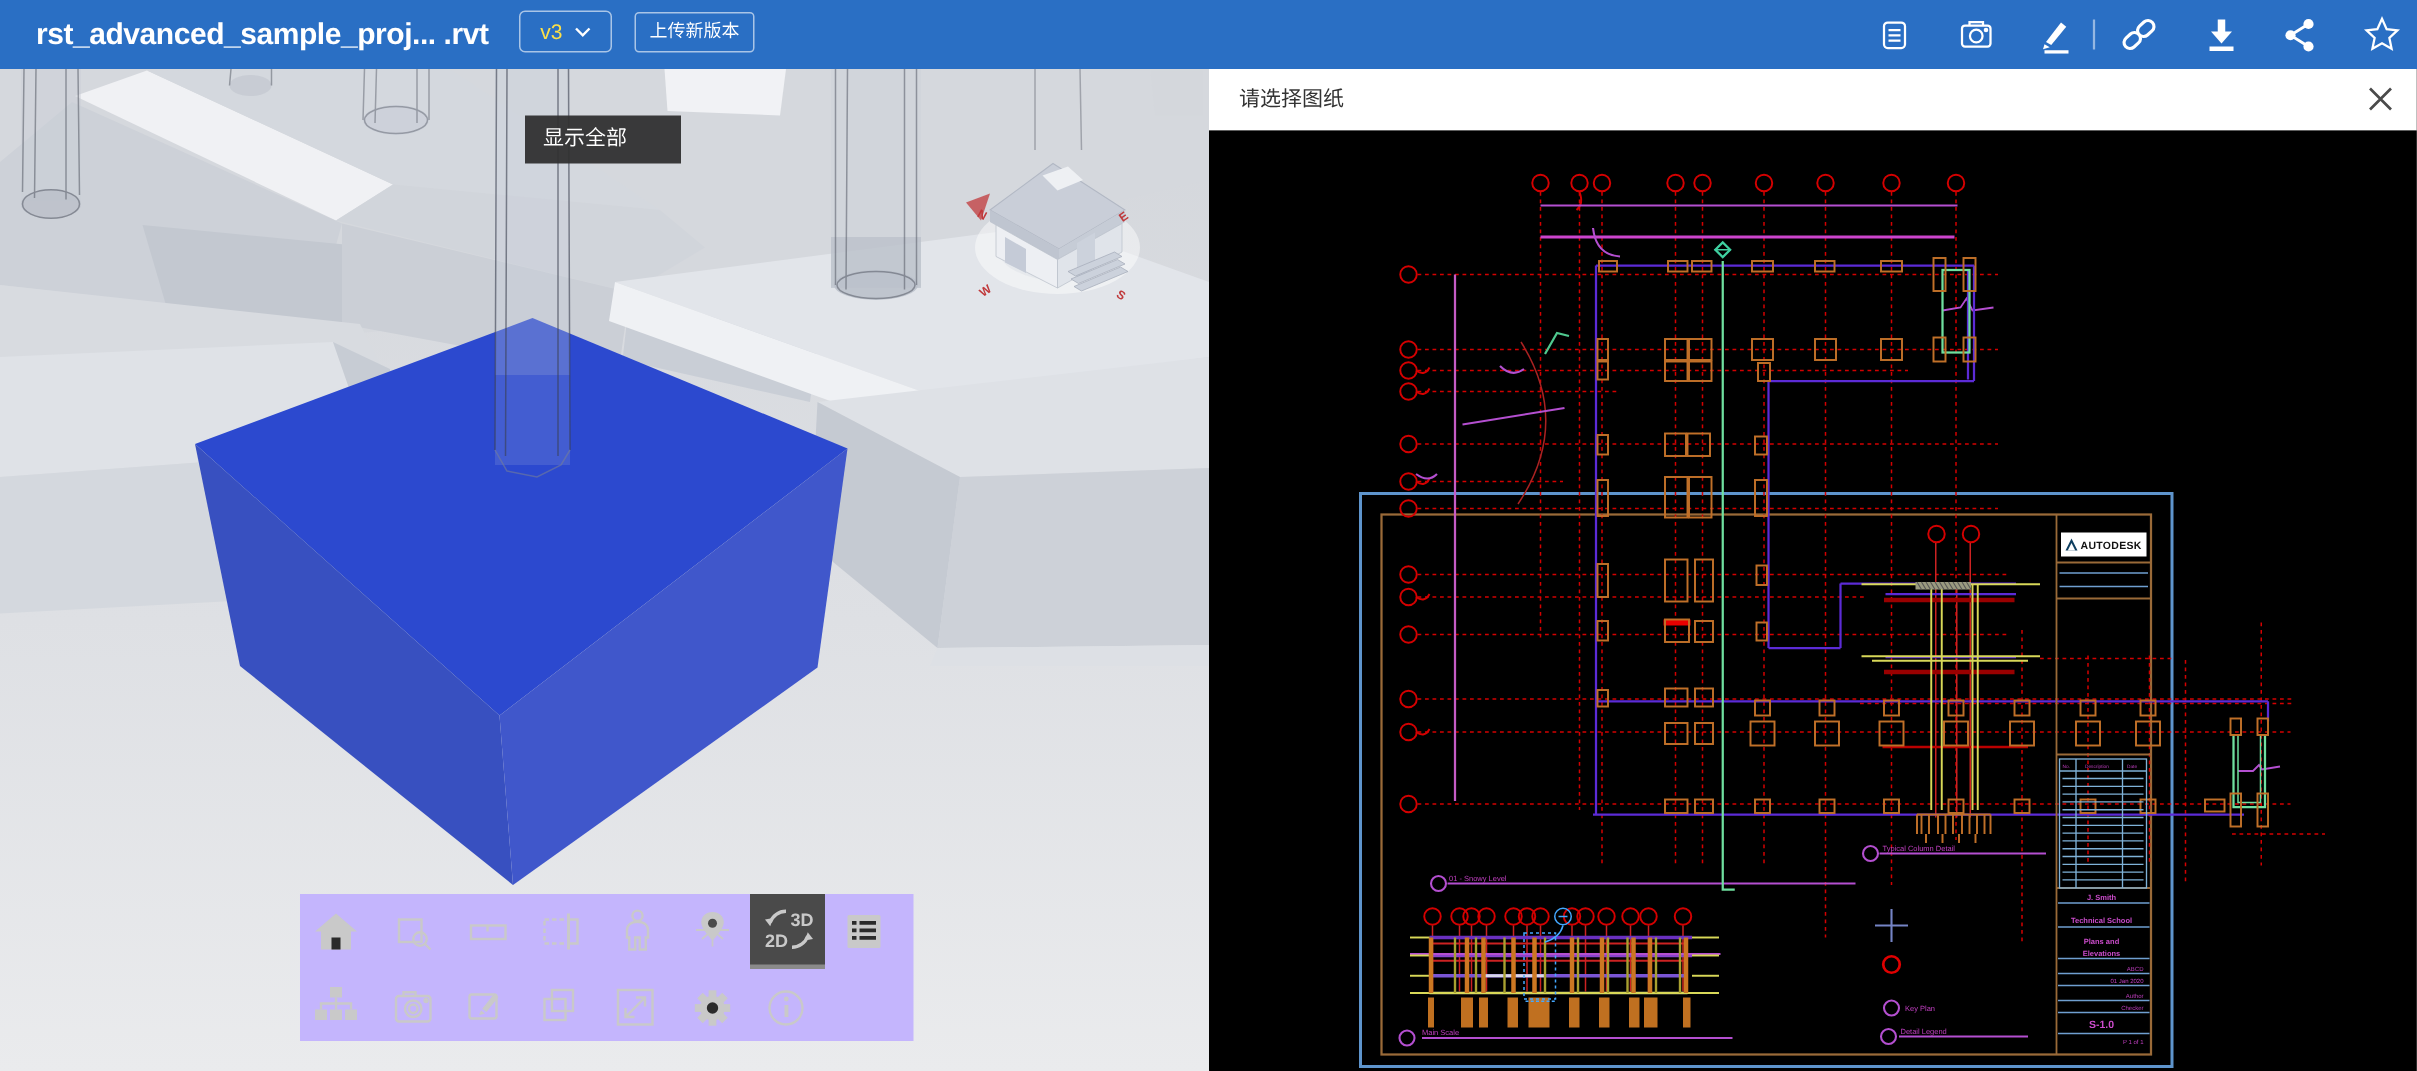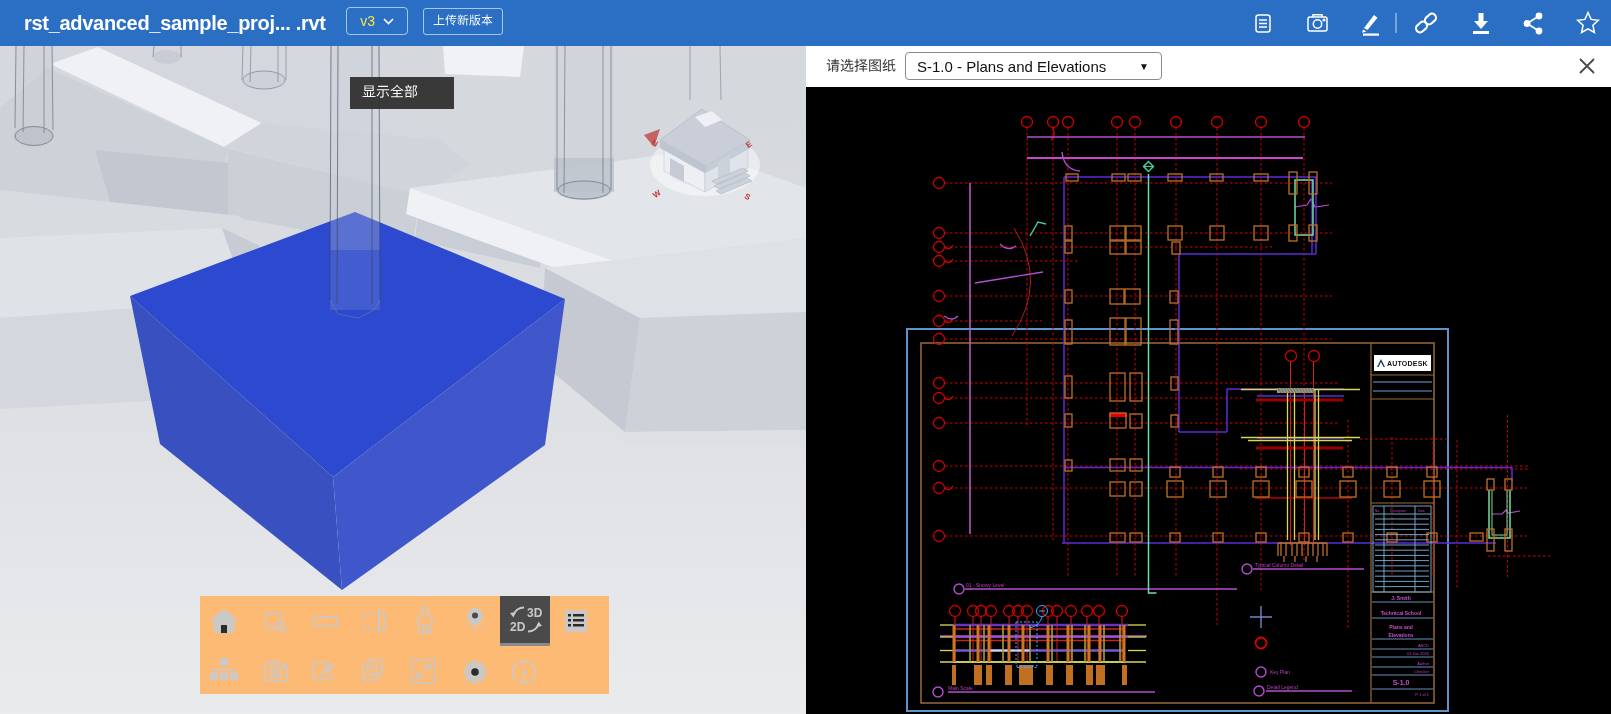--- a/index.html
+++ b/index.html
@@ -7,21 +7,21 @@
 #title{position:absolute;left:24px;top:0;height:46px;line-height:46px;color:#fff;
 font-size:20px;font-weight:bold;letter-spacing:-0.3px;}
 #vchip{position:absolute;left:346px;top:7px;width:60px;height:26px;border:1px solid rgba(255,255,255,.6);
 border-radius:4px;color:#fde047;font-size:14px;text-align:center;line-height:26px;}
 #upbtn{position:absolute;left:423px;top:8px;width:78px;height:25px;border:1px solid rgba(255,255,255,.6);
 border-radius:3px;color:#fff;font-size:12px;text-align:center;line-height:25px;}
 #topicons{position:absolute;right:18px;top:0;height:46px;display:flex;align-items:center;}
 #viewer{position:absolute;left:0;top:46px;width:806px;height:668px;}
 #tooltip{position:absolute;left:350px;top:31px;width:104px;height:32px;background:rgba(48,48,48,.95);
 color:#fff;font-size:14px;line-height:32px;padding-left:12px;box-sizing:border-box;}
-#toolbar{position:absolute;left:200px;top:550px;width:409px;height:98px;background:#fdba74;text-decoration:underline;}
+#toolbar{position:absolute;left:200px;top:550px;width:409px;height:98px;background:#c4b5fd;text-decoration:underline;}
 #rp{position:absolute;left:806px;top:46px;width:805px;height:668px;background:#fff;}
 #rphead{position:absolute;left:0;top:0;width:805px;height:41px;background:#fff;}
 #rplabel{position:absolute;left:20px;top:0;height:41px;line-height:41px;color:#333;font-size:14px;}
 #rpsel{position:absolute;left:99px;top:6px;width:257px;height:28px;border:1px solid #8a8a8a;border-radius:4px;
 color:#111;font-size:15px;line-height:28px;padding-left:11px;box-sizing:border-box;background:#fff;}
 #rpsel .arr{position:absolute;right:12px;top:0;font-size:10px;color:#111;}
 #rpx{position:absolute;right:13px;top:9px;width:22px;height:22px;}
 #cad{position:absolute;left:0;top:41px;width:805px;height:627px;background:#000;}
 </style></head><body>
 <div id="topbar">
@@ -285,21 +285,20 @@
             <path d="M177 839V639H46V569H177V356C124 340 75 326 36 315L55 242L177 281V12C177 -1 172 -5 160 -6C148 -6 109 -7 66 -5C76 -26 85 -57 88 -76C152 -76 191 -75 216 -62C241 -50 250 -29 250 12V305L366 343L356 412L250 379V569H369V639H250V839ZM804 719C768 667 719 621 662 581C610 621 566 667 532 719ZM396 787V719H460C497 652 546 594 604 544C526 497 438 462 353 441C367 426 385 398 393 380C484 407 577 447 660 500C738 446 829 405 928 379C938 399 959 427 974 442C880 462 794 496 720 542C799 602 866 677 909 765L864 790L851 787ZM620 412V324H417V256H620V153H366V85H620V-82H695V85H957V153H695V256H885V324H695V412Z" fill="#333333"></path>
           </g>
           <g transform="translate(42.00,12.32) scale(0.01400,-0.01400)">
             <path d="M375 279C455 262 557 227 613 199L644 250C588 276 487 309 407 325ZM275 152C413 135 586 95 682 61L715 117C618 149 445 188 310 203ZM84 796V-80H156V-38H842V-80H917V796ZM156 29V728H842V29ZM414 708C364 626 278 548 192 497C208 487 234 464 245 452C275 472 306 496 337 523C367 491 404 461 444 434C359 394 263 364 174 346C187 332 203 303 210 285C308 308 413 345 508 396C591 351 686 317 781 296C790 314 809 340 823 353C735 369 647 396 569 432C644 481 707 538 749 606L706 631L695 628H436C451 647 465 666 477 686ZM378 563 385 570H644C608 531 560 496 506 465C455 494 411 527 378 563Z" fill="#333333"></path>
           </g>
           <g transform="translate(56.00,12.32) scale(0.01400,-0.01400)">
             <path d="M45 53 59 -20C154 4 280 35 401 65L394 130C265 100 133 71 45 53ZM64 423C79 430 103 436 234 454C188 387 145 334 126 314C94 278 70 254 48 250C55 232 66 202 71 186V182L72 183C94 195 132 205 402 260C401 275 400 303 402 323L179 282C258 370 335 478 401 586L340 624C322 589 301 554 279 520L141 506C203 592 264 702 310 809L241 841C198 720 122 589 99 555C76 521 58 497 40 493C49 474 60 438 64 423ZM439 -82C458 -68 488 -54 694 16C690 32 686 61 685 81L513 28V382H696C717 115 766 -71 868 -71C931 -71 955 -27 965 124C947 131 921 146 905 161C902 51 893 2 875 2C823 2 785 151 767 382H938V452H762C757 537 755 632 756 732C817 744 874 757 923 772L869 833C768 800 593 769 442 748V48C442 7 421 -13 406 -22C417 -36 433 -66 439 -82ZM691 452H513V694C568 701 626 709 682 719C683 625 686 535 691 452Z" fill="#333333"></path>
           </g>
         </svg>
       </div>
-<div id="rpsel">S-1.0 - Plans and Elevations<span class="arr" style="line-height:28px">▼</span></div>
 <svg id="rpx" viewBox="0 0 22 22">
         <path d="M4 4 L18 18 M18 4 L4 18" stroke="#4a4a4a" stroke-width="1.8"></path>
       </svg>
 </div>
 <svg id="cad" width="805" height="627" viewBox="806 87 805 627">
 <rect x="806" y="87" width="805" height="627" fill="#000"></rect>
 <rect x="907" y="329" width="541" height="382" fill="none" stroke="#5e94cc" stroke-width="2"></rect>
 <rect x="921" y="343" width="513" height="360" fill="none" stroke="#9a6a38" stroke-width="1.5"></rect>
 <g stroke="#d40000" stroke-width="1" stroke-dasharray="2.5 2.5" fill="none">
 <path d="M1027 128 V425"></path>

